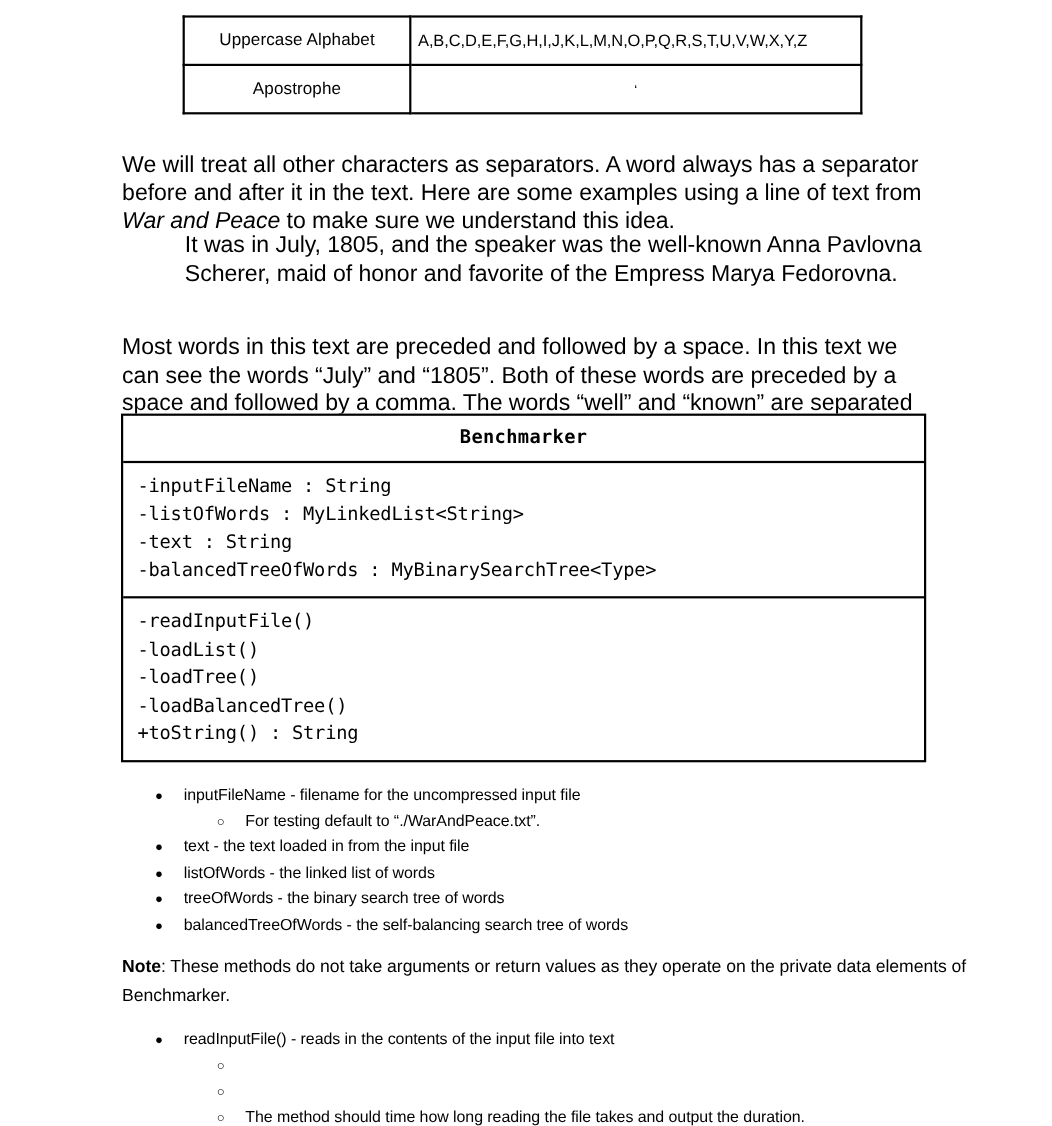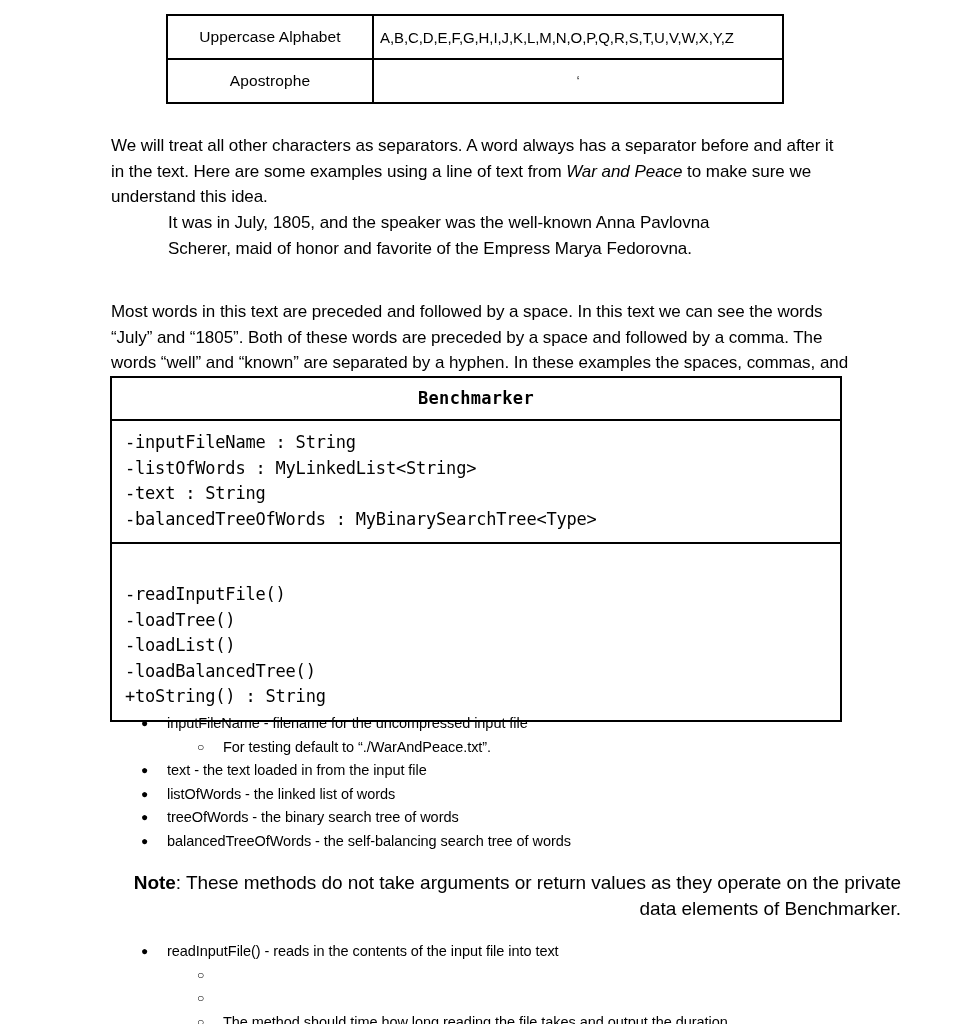--- a/index.html
+++ b/index.html
@@ -50,21 +50,21 @@
     letter-spacing: -0.1px;
   }
   .char-table td.value-cell.centered {
     text-align: center;
     font-size: 12px;
   }
 
   
   .para {
     position: absolute;
-    font-size: 17px;
+    font-size: 21px;
     line-height: 25.5px;
     color: #000000;
     letter-spacing: -0.05px;
   }
   .para.p1 { left: 111px; top: 116px; width: 740px; }
   .para.quote { left: 168px; top: 210px; width: 700px; }
   .para.p2 { left: 111px; top: 282px; width: 742px; }
 
   .para i { font-style: italic; }
 
@@ -86,21 +86,20 @@
     padding: 10px 0 11px 0;
     border-bottom: 2px solid #000000;
     letter-spacing: 0.3px;
   }
   .uml-compartment {
     padding: 9px 0 10px 0;
     border-bottom: 2px solid #000000;
   }
   .uml-compartment.last {
     border-bottom: none;
-    margin-top: 29px;
   }
   .uml-line {
     font-family: "DejaVu Sans Mono", monospace;
     font-size: 17px;
     line-height: 25.5px;
     padding-left: 13px;
     white-space: pre;
     letter-spacing: -0.2px;
   }
 
@@ -131,24 +130,23 @@
   }
   .bullet-mark.hollow {
     font-size: 12px;
   }
   .bullet-text {
     flex: 1 1 auto;
     letter-spacing: -0.05px;
   }
 
   .note-para {
-    font-size: 19px;
+    font-size: 16px;
     line-height: 25.5px;
     letter-spacing: -0.05px;
-    text-align: right;
   }
   .note-para b { font-weight: bold; }
 </style>
 </head>
 <body>
 
 <div class="page">
 
   <table class="char-table">
     <tbody>
@@ -175,22 +173,22 @@
   <div class="uml-box">
     <div class="uml-title">Benchmarker</div>
     <div class="uml-compartment">
       <div class="uml-line">-inputFileName : String</div>
       <div class="uml-line">-listOfWords : MyLinkedList&lt;String&gt;</div>
       <div class="uml-line">-text : String</div>
       <div class="uml-line">-balancedTreeOfWords : MyBinarySearchTree&lt;Type&gt;</div>
     </div>
     <div class="uml-compartment last">
       <div class="uml-line">-readInputFile()</div>
+      <div class="uml-line">-loadList()</div>
       <div class="uml-line">-loadTree()</div>
-      <div class="uml-line">-loadList()</div>
       <div class="uml-line">-loadBalancedTree()</div>
       <div class="uml-line">+toString() : String</div>
     </div>
   </div>
 
   <div class="bullets list1">
     <div class="bullet-row lvl1">
       <span class="bullet-mark">●</span>
       <span class="bullet-text">inputFileName - filename for the uncompressed input file</span>
     </div>

